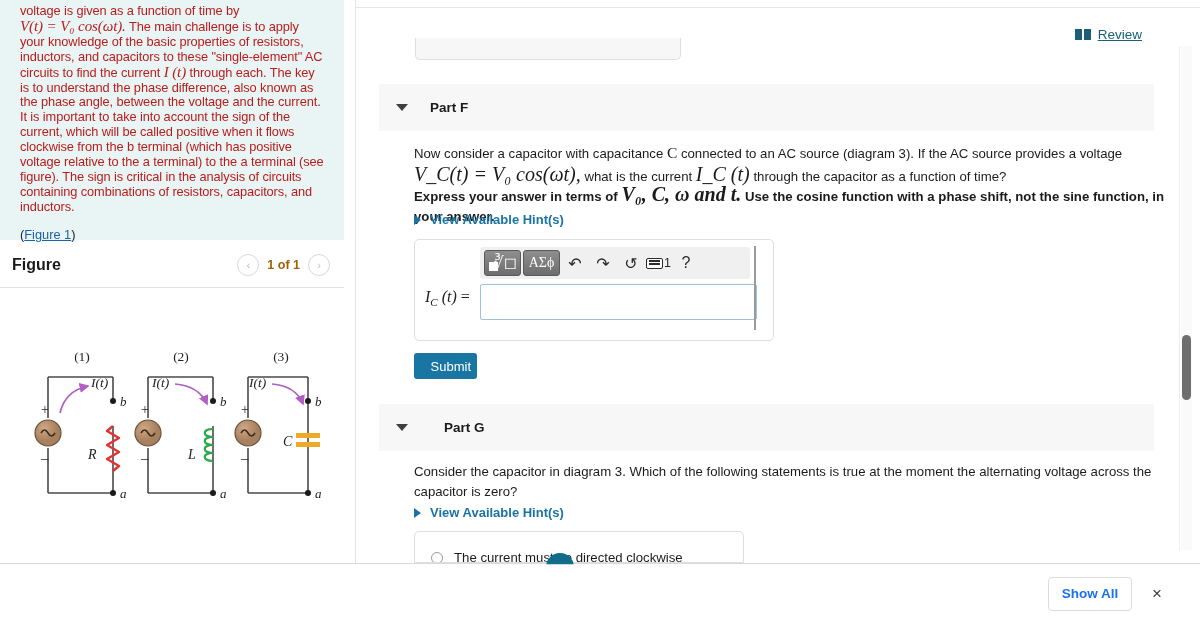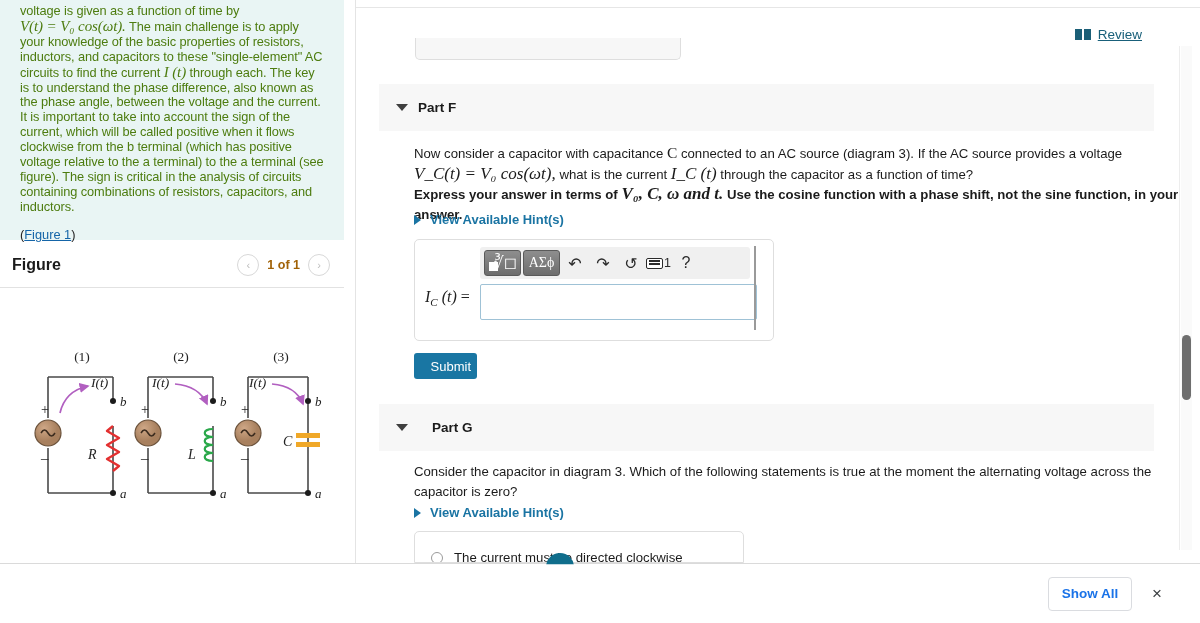--- a/index.html
+++ b/index.html
@@ -23,21 +23,21 @@
   }
   .intro-box {
     position: absolute; left: 0; top: 0;
     width: 344px; height: 240px;
     background: #e9f5f4;
     padding: 4px 18px 0 20px;
   }
   .intro-text {
     font-size: 12.8px;
     line-height: 14.9px;
-    color: #4d7c0f;
+    color: #b91c1c;
     letter-spacing: -0.1px;
   }
   .intro-text .mathline { font-family: "Liberation Serif", serif; font-size: 15px; font-style: italic;}
   .figure-link-wrap { margin-top: 12px; font-size: 12.8px; }
   .figure-link { color: #1565a8; text-decoration: underline; cursor: pointer; }
 
   .figure-header {
     position: absolute; left: 0; top: 243px;
     width: 344px; height: 45px;
     border-bottom: 1px solid #e2e2e2;
@@ -109,27 +109,27 @@
     display: flex; align-items: center;
     padding-left: 17px;
   }
   .caret-down {
     width: 0; height: 0;
     border-left: 6px solid transparent;
     border-right: 6px solid transparent;
     border-top: 7px solid #3f3f3f;
     cursor: pointer;
   }
-  .part-label { font-size: 13.5px; font-weight: bold; color: #1b1b1b; margin-left: 10px; }
+  .part-label { font-size: 13.5px; font-weight: bold; color: #1b1b1b; margin-left: 22px; }
 
   .body-text {
     position: absolute;
     font-size: 13.2px; line-height: 20px; color: #1b1b1b;
   }
-  .serif-math { font-family: "Liberation Serif", serif; font-style: italic; font-size: 17px; }
+  .serif-math { font-family: "Liberation Serif", serif; font-style: italic; font-size: 20px; }
   .serif-math-up { font-family: "Liberation Serif", serif; font-size: 15.5px; font-style: normal; }
   .bold-instr { font-weight: bold; }
 
   .hint-row {
     position: absolute;
     display: flex; align-items: center; gap: 9px;
     color: #1a74a3; font-size: 13px; font-weight: bold; cursor: pointer;
   }
   .caret-right {
     width: 0; height: 0;

